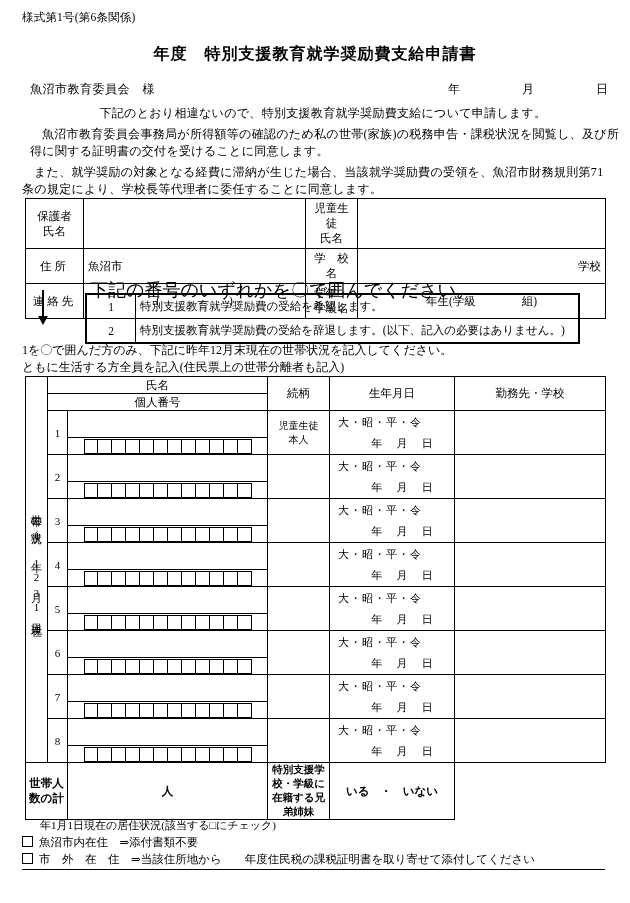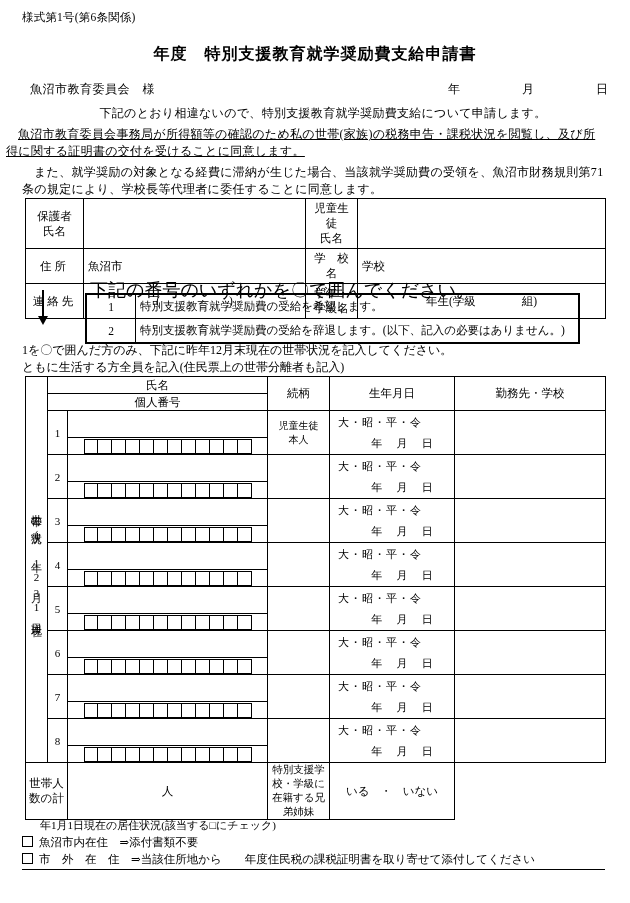--- a/index.html
+++ b/index.html
@@ -55,21 +55,21 @@
     display: flex;
     justify-content: space-between;
   }
   .para {
     position: absolute;
     font-size: 12px;
     line-height: 17px;
     letter-spacing: 0.3px;
   }
   .p1 { left: 22px; top: 105px; width: 590px; text-indent: 12px; text-align: center; }
-  .p2 { left: 6px; top: 126px; width: 590px; text-indent: 12px; text-decoration: underline; }
+  .p2 { left: 30px; top: 126px; width: 590px; text-indent: 12px; }
   .p3 { left: 22px; top: 164px; width: 590px; text-indent: 12px; }
 
   
   .tbl {
     border-collapse: collapse;
     table-layout: fixed;
   }
   .tbl td {
     border: 1px solid #000;
     font-size: 11.5px;
@@ -77,21 +77,21 @@
     vertical-align: middle;
     height: 15px;
   }
   .applicant-table {
     position: absolute;
     left: 25px;
     top: 198px;
     width: 580px;
   }
   .c-center { text-align: center; }
-  .c-right { }
+  .c-right { text-align: right; }
   .spaced { letter-spacing: 3px; }
 
   
   .choice-hint {
     position: absolute;
     left: 90px;
     top: 278px;
     font-size: 18px;
   }
   .choice-box {
@@ -236,20 +236,21 @@
   .rel-inner {
     text-align: center;
     font-size: 10px;
     line-height: 14px;
   }
 
   .footer-row td {
     height: 18px;
     text-align: center;
     font-size: 11.5px;
+    font-weight: bold;
   }
 
   .bottom-note {
     position: absolute;
     left: 40px;
     top: 818px;
     font-size: 11px;
   }
   .check-line {
     position: absolute;

